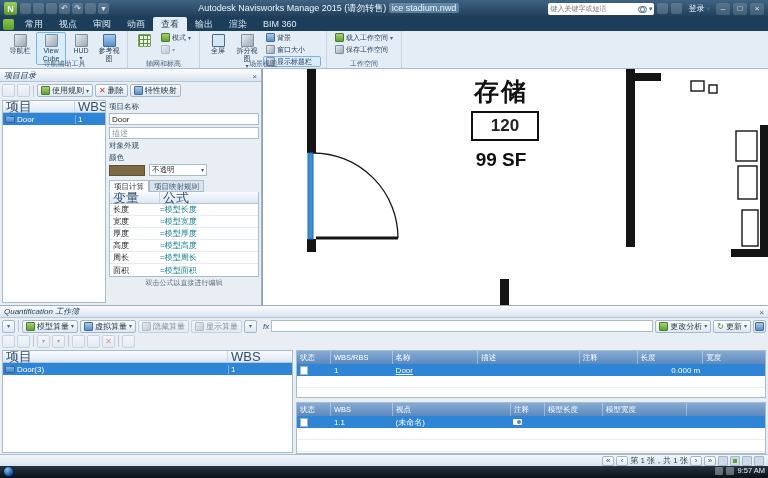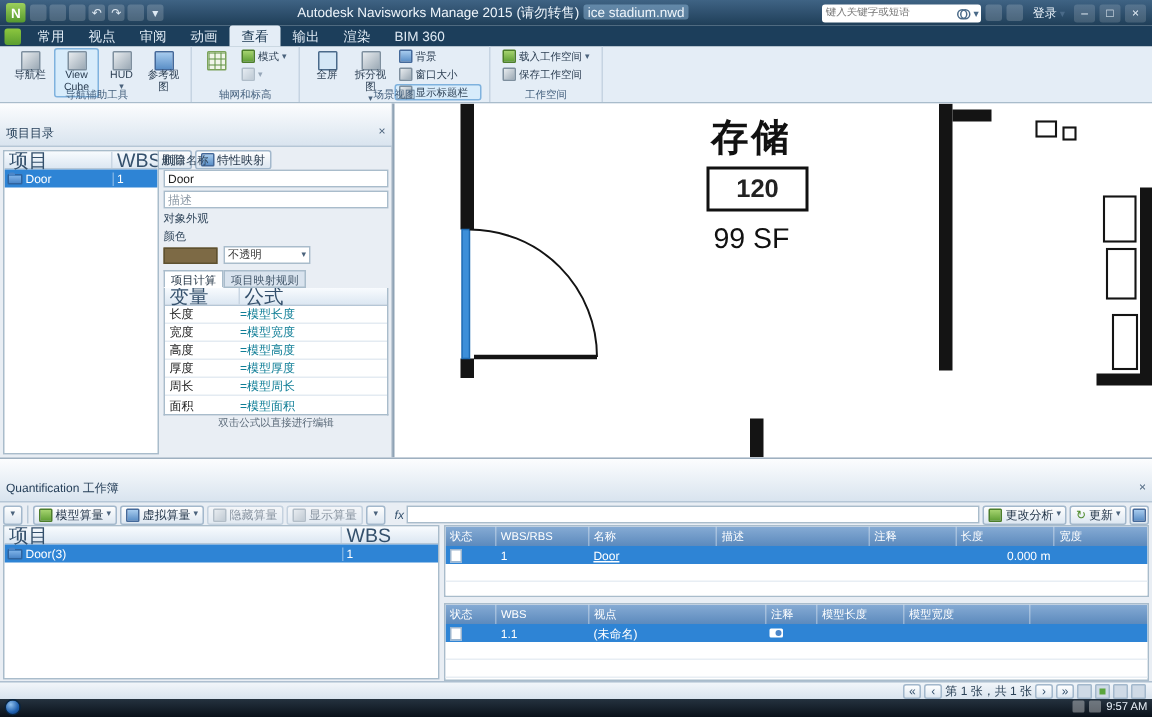--- a/index.html
+++ b/index.html
@@ -41,21 +41,21 @@
   .ic{display:inline-block;width:13px;height:13px;border-radius:1px;background:linear-gradient(135deg,#e8ecef,#9aa8b4);border:1px solid #7e8f9e;}
   .ic9{width:9px;height:9px;}
   .ic-green{background:linear-gradient(#a5d36f,#61a036);border-color:#4c7d2a;}
   .ic-blue{background:linear-gradient(#a6cbee,#5b8fc7);border-color:#44699a;}
   .ic-grid{background-color:#f0f5e9;background-image:linear-gradient(#5c8f3f 1px,transparent 1px),linear-gradient(90deg,#5c8f3f 1px,transparent 1px);background-size:4px 4px;border-color:#7aa25a;}
   .ic-monitor{background:#d4e7f6;border-color:#4a6a8a;}
   .dd{font-size:6px;color:#4a627c;line-height:6px;}
 
   
   .panel{background:#e9eef4;border-right:1px solid #9fb0c0;}
-  .panel-title{height:13px;background:linear-gradient(#fcfdfe,#d9e4ef);border-bottom:1px solid #b5c6d6;display:flex;align-items:flex-start;padding:14px 4px;font-size:8px;color:#27405a;}
+  .panel-title{height:13px;background:linear-gradient(#fcfdfe,#d9e4ef);border-bottom:1px solid #b5c6d6;display:flex;align-items:flex-end;padding:0 4px;font-size:8px;color:#27405a;font-style:italic;}
   .panel-title .x{margin-left:auto;color:#4a627c;font-size:8px;}
   .toolbar{display:flex;align-items:center;gap:2px;padding:2px;}
   .tbtn{height:13px;display:flex;align-items:center;gap:2px;padding:0 3px;background:linear-gradient(#fefefe,#dde7f1);border:1px solid #a3b8cc;border-radius:2px;font-size:8px;color:#24364a;white-space:nowrap;}
   .ibtn{width:13px;height:13px;flex:none;background:linear-gradient(#fefefe,#dde7f1);border:1px solid #a3b8cc;border-radius:2px;display:flex;align-items:center;justify-content:center;font-size:7px;color:#4a627c;}
   .dis{opacity:.5;}
   .sep{width:1px;height:12px;background:#b9c9d8;margin:0 1px;flex:none;}
   .redx{color:#c0392b;font-size:8px;}
 
   
   .gridbox{background:#fff;border:1px solid #a9bccb;overflow:hidden;}
@@ -325,26 +325,26 @@
           </div>
           <div class="frow">
               <span class="fv">长度</span>
               <span class="ff">=模型长度</span>
             </div>
           <div class="frow">
               <span class="fv">宽度</span>
               <span class="ff">=模型宽度</span>
             </div>
           <div class="frow">
+              <span class="fv">厚度</span>
+              <span class="ff">=模型厚度</span>
+            </div>
+          <div class="frow">
               <span class="fv">高度</span>
               <span class="ff">=模型高度</span>
-            </div>
-          <div class="frow">
-              <span class="fv">厚度</span>
-              <span class="ff">=模型厚度</span>
             </div>
           <div class="frow">
               <span class="fv">周长</span>
               <span class="ff">=模型周长</span>
             </div>
           <div class="frow" style="border-bottom:0;">
               <span class="fv">面积</span>
               <span class="ff">=模型面积</span>
             </div>
         </div>
@@ -368,21 +368,21 @@
       <rect x="473" y="62" width="21" height="30" fill="none" stroke="#141414" stroke-width="1.4"></rect>
       <rect x="475" y="97" width="19" height="33" fill="none" stroke="#141414" stroke-width="1.4"></rect>
       <rect x="479" y="141" width="16" height="36" fill="none" stroke="#141414" stroke-width="1.4"></rect>
       <rect x="468" y="180" width="38" height="8" fill="#141414"></rect>
       <rect x="237" y="210" width="9" height="26" fill="#141414"></rect>
     </svg>
     <div class="plan-text" style="left:178px;top:6px;width:120px;font-size:25px;font-weight:700;letter-spacing:2px;">存储</div>
     <div class="room-box" style="left:208px;top:42px;width:68px;height:30px;font-size:17px;">
       <span>120</span>
     </div>
-    <div class="plan-text" style="left:178px;top:80px;width:120px;font-size:19px;font-weight:400;">99 SF</div>
+    <div class="plan-text" style="left:178px;top:80px;width:120px;font-size:19px;font-weight:700;">99 SF</div>
   </div>
 
   <div class="abs" style="left:0;top:305px;width:768px;height:149px;background:#e9eef4;border-top:1px solid #9fb0c0;">
     <div class="panel-title" style="height:12px;">
       <span>Quantification 工作簿</span>
       <span class="x">×</span>
     </div>
 
     <div class="toolbar" style="height:16px;padding:1px 2px;">
       <div class="ibtn">

